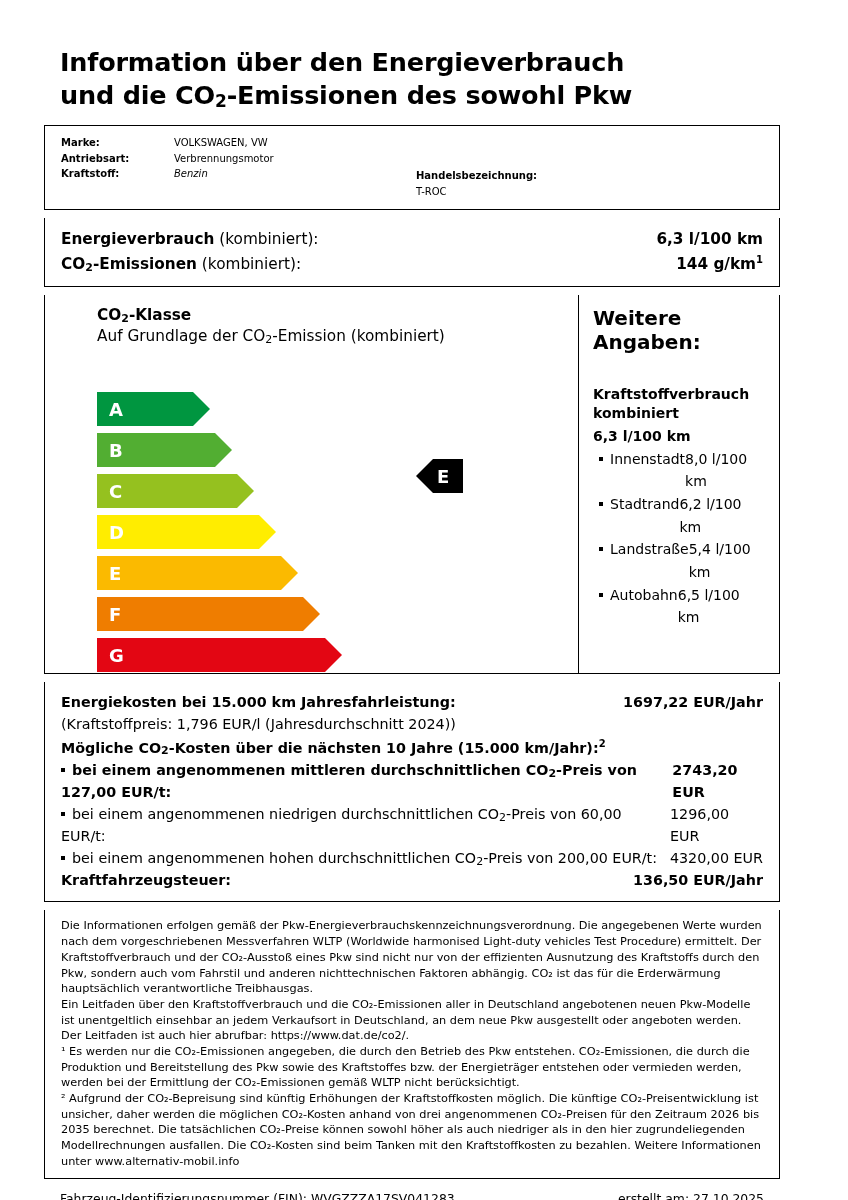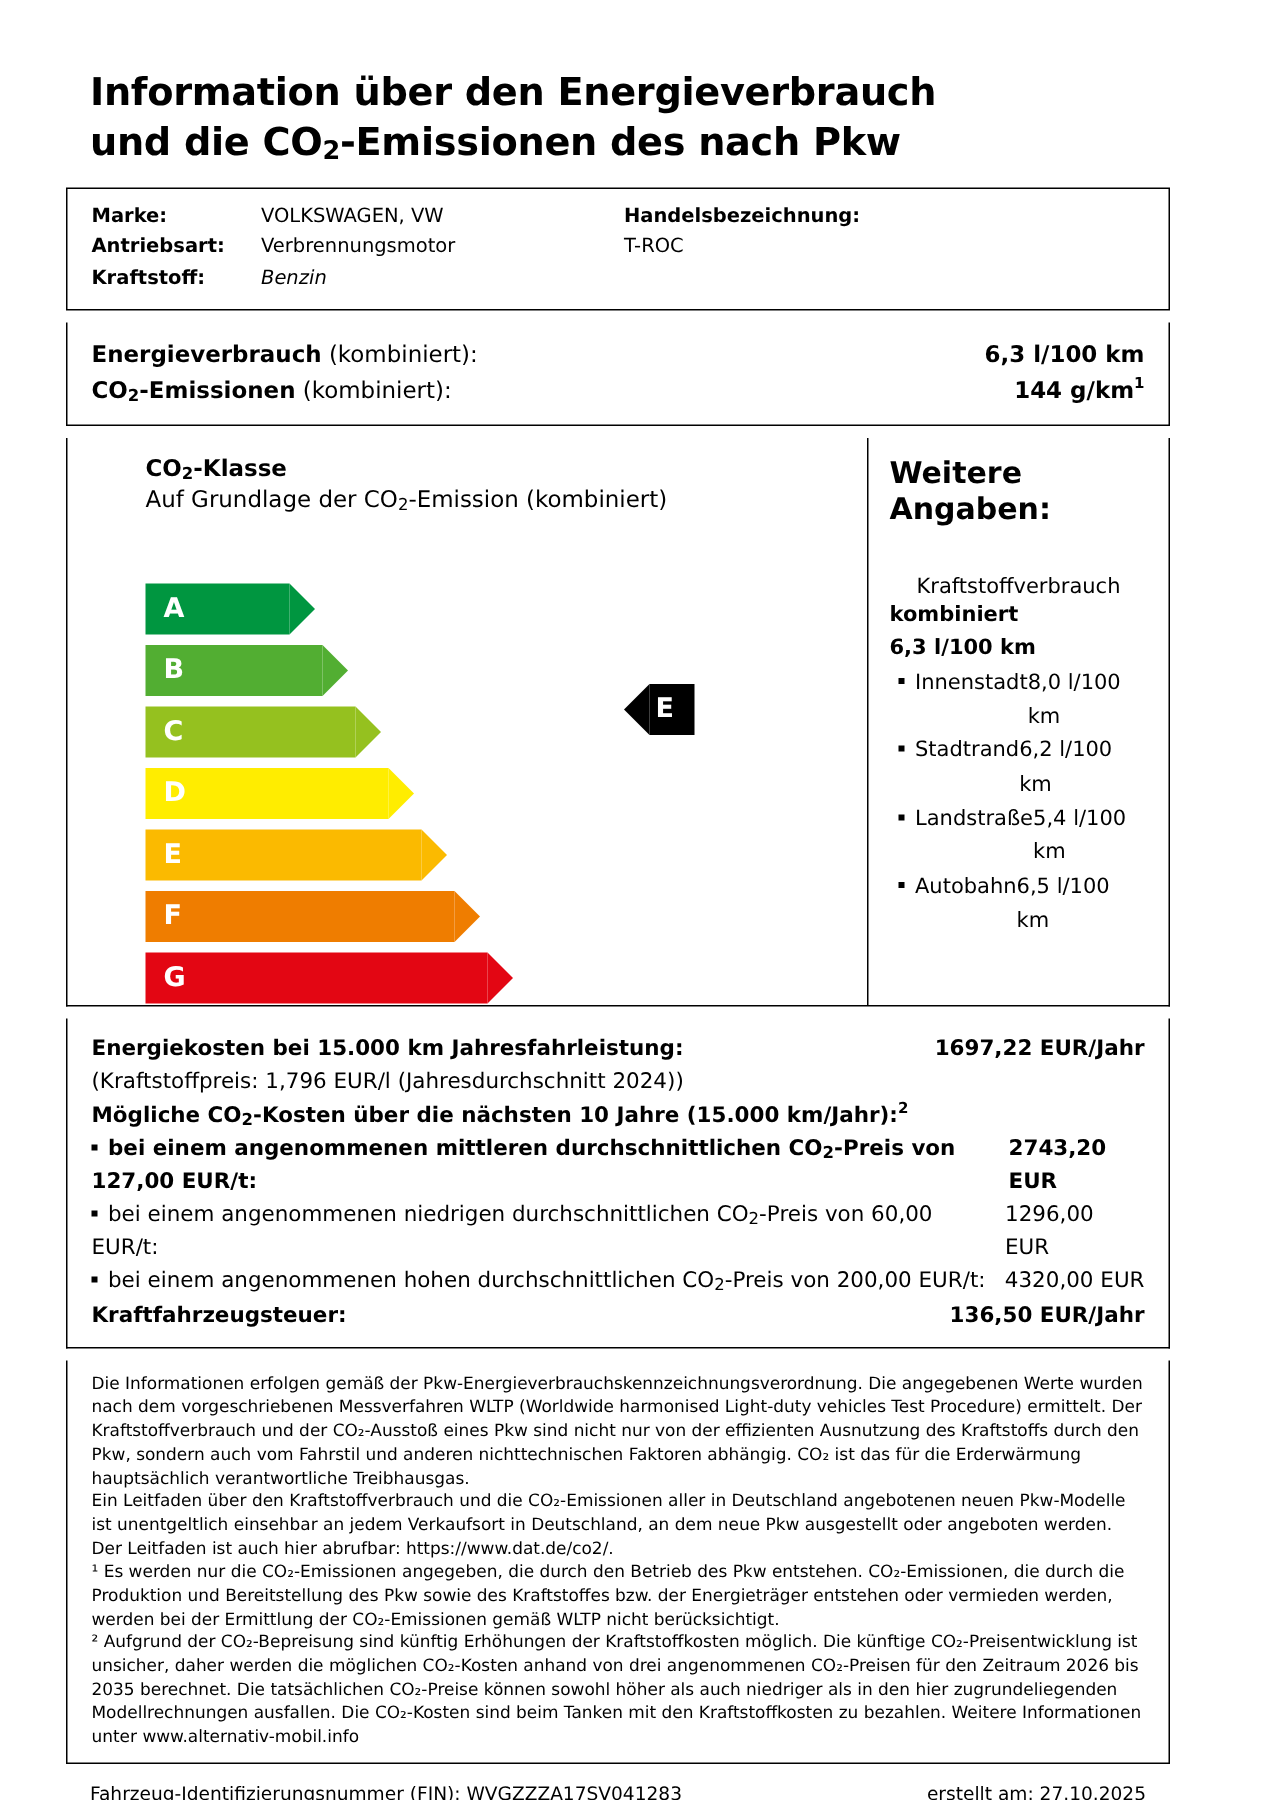--- a/index.html
+++ b/index.html
@@ -40,25 +40,25 @@
     border: 1.6px solid #000;
     box-sizing: border-box;
   }
   .box + .box { border-top: none; }
 
   .pad { padding: 9px 16px 10px 16px; }
 
   
   .ident {
     display: flex;
-    font-size: 13px;
+    font-size: 10px;
     line-height: 1.55;
   }
   .ident .col-left { width: 355px; }
-  .ident .col-right { flex: 1; }
+  .ident .col-right { flex: 1; margin-top: 33px; }
   .ident .row { display: flex; }
   .ident .lbl { font-weight: bold; }
   .ident .lbl-w1 { width: 113px; }
   .ident .val { font-weight: normal; }
   .ident .italic { font-style: italic; }
   .ident .lbl-r { font-weight: bold; }
   .ident .val-r { margin-left: 12px; }
 
   
   .consum { font-size: 15.3px; line-height: 1.6; }
@@ -94,22 +94,21 @@
   }
   .classbox .sub {
     margin: 3px 0 0 0;
     font-size: 15.3px;
     font-weight: normal;
   }
   .further-title { font-size: 20px; font-weight: bold; }
   .further-sub {
     margin-top: 32px;
     font-size: 14px;
-    font-weight: normal;
-    text-align: center;
+    font-weight: bold;
   }
   .fr-row {
     display: flex;
     justify-content: space-between;
     font-size: 14px;
     line-height: 1.62;
   }
   .fr-row.bold { font-weight: bold; flex-direction: column; }
   .fr-row .bullet-lbl { display: flex; align-items: baseline; }
   .fr-row .bullet {
@@ -213,21 +212,21 @@
     padding: 12px 16px 0 16px;
   }
 </style>
 </head>
 <body>
 
 <div class="page">
 
   <div class="title">
     <div><span>Information über den Energieverbrauch</span></div>
-    <div><span>und die CO</span><sub>2</sub><span>-Emissionen des nach Pkw</span></div>
+    <div><span>und die CO</span><sub>2</sub><span>-Emissionen des sowohl Pkw</span></div>
   </div>
 
   <div class="box pad">
     <div class="ident">
       <div class="col-left">
         <div class="row">
           <span class="lbl lbl-w1">Marke:</span>
           <span class="val">VOLKSWAGEN, VW</span>
         </div>
         <div class="row">

